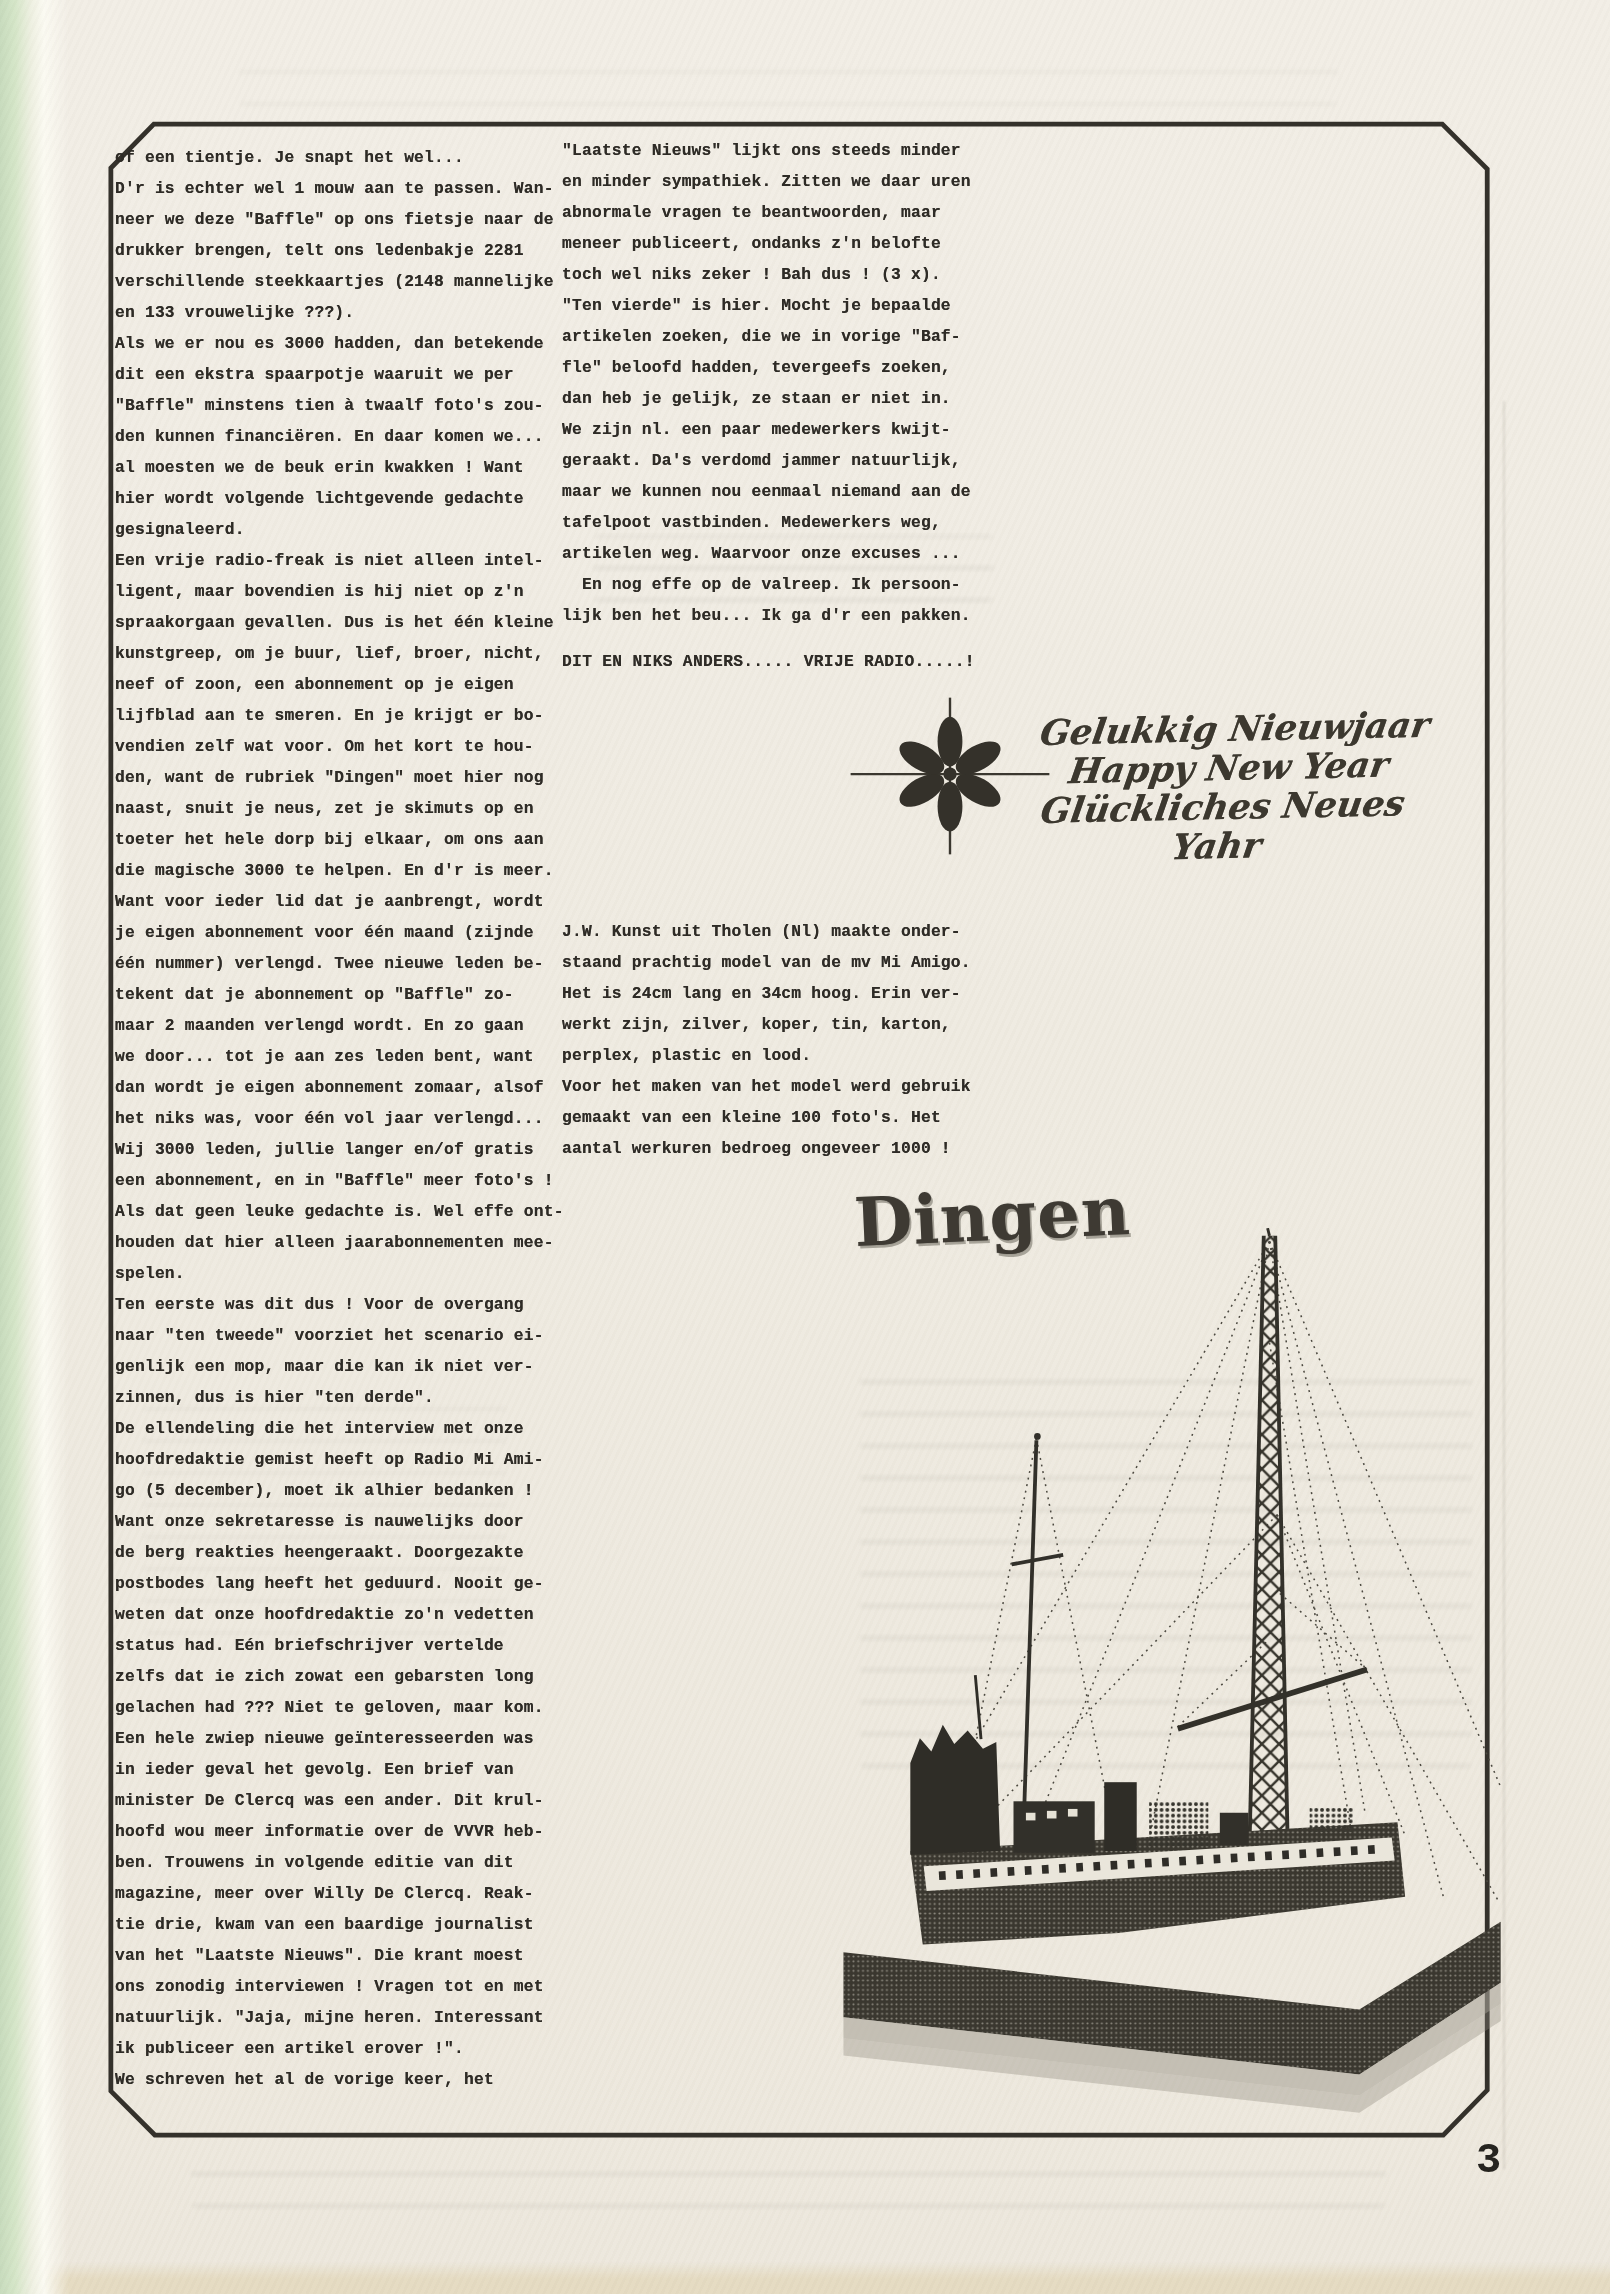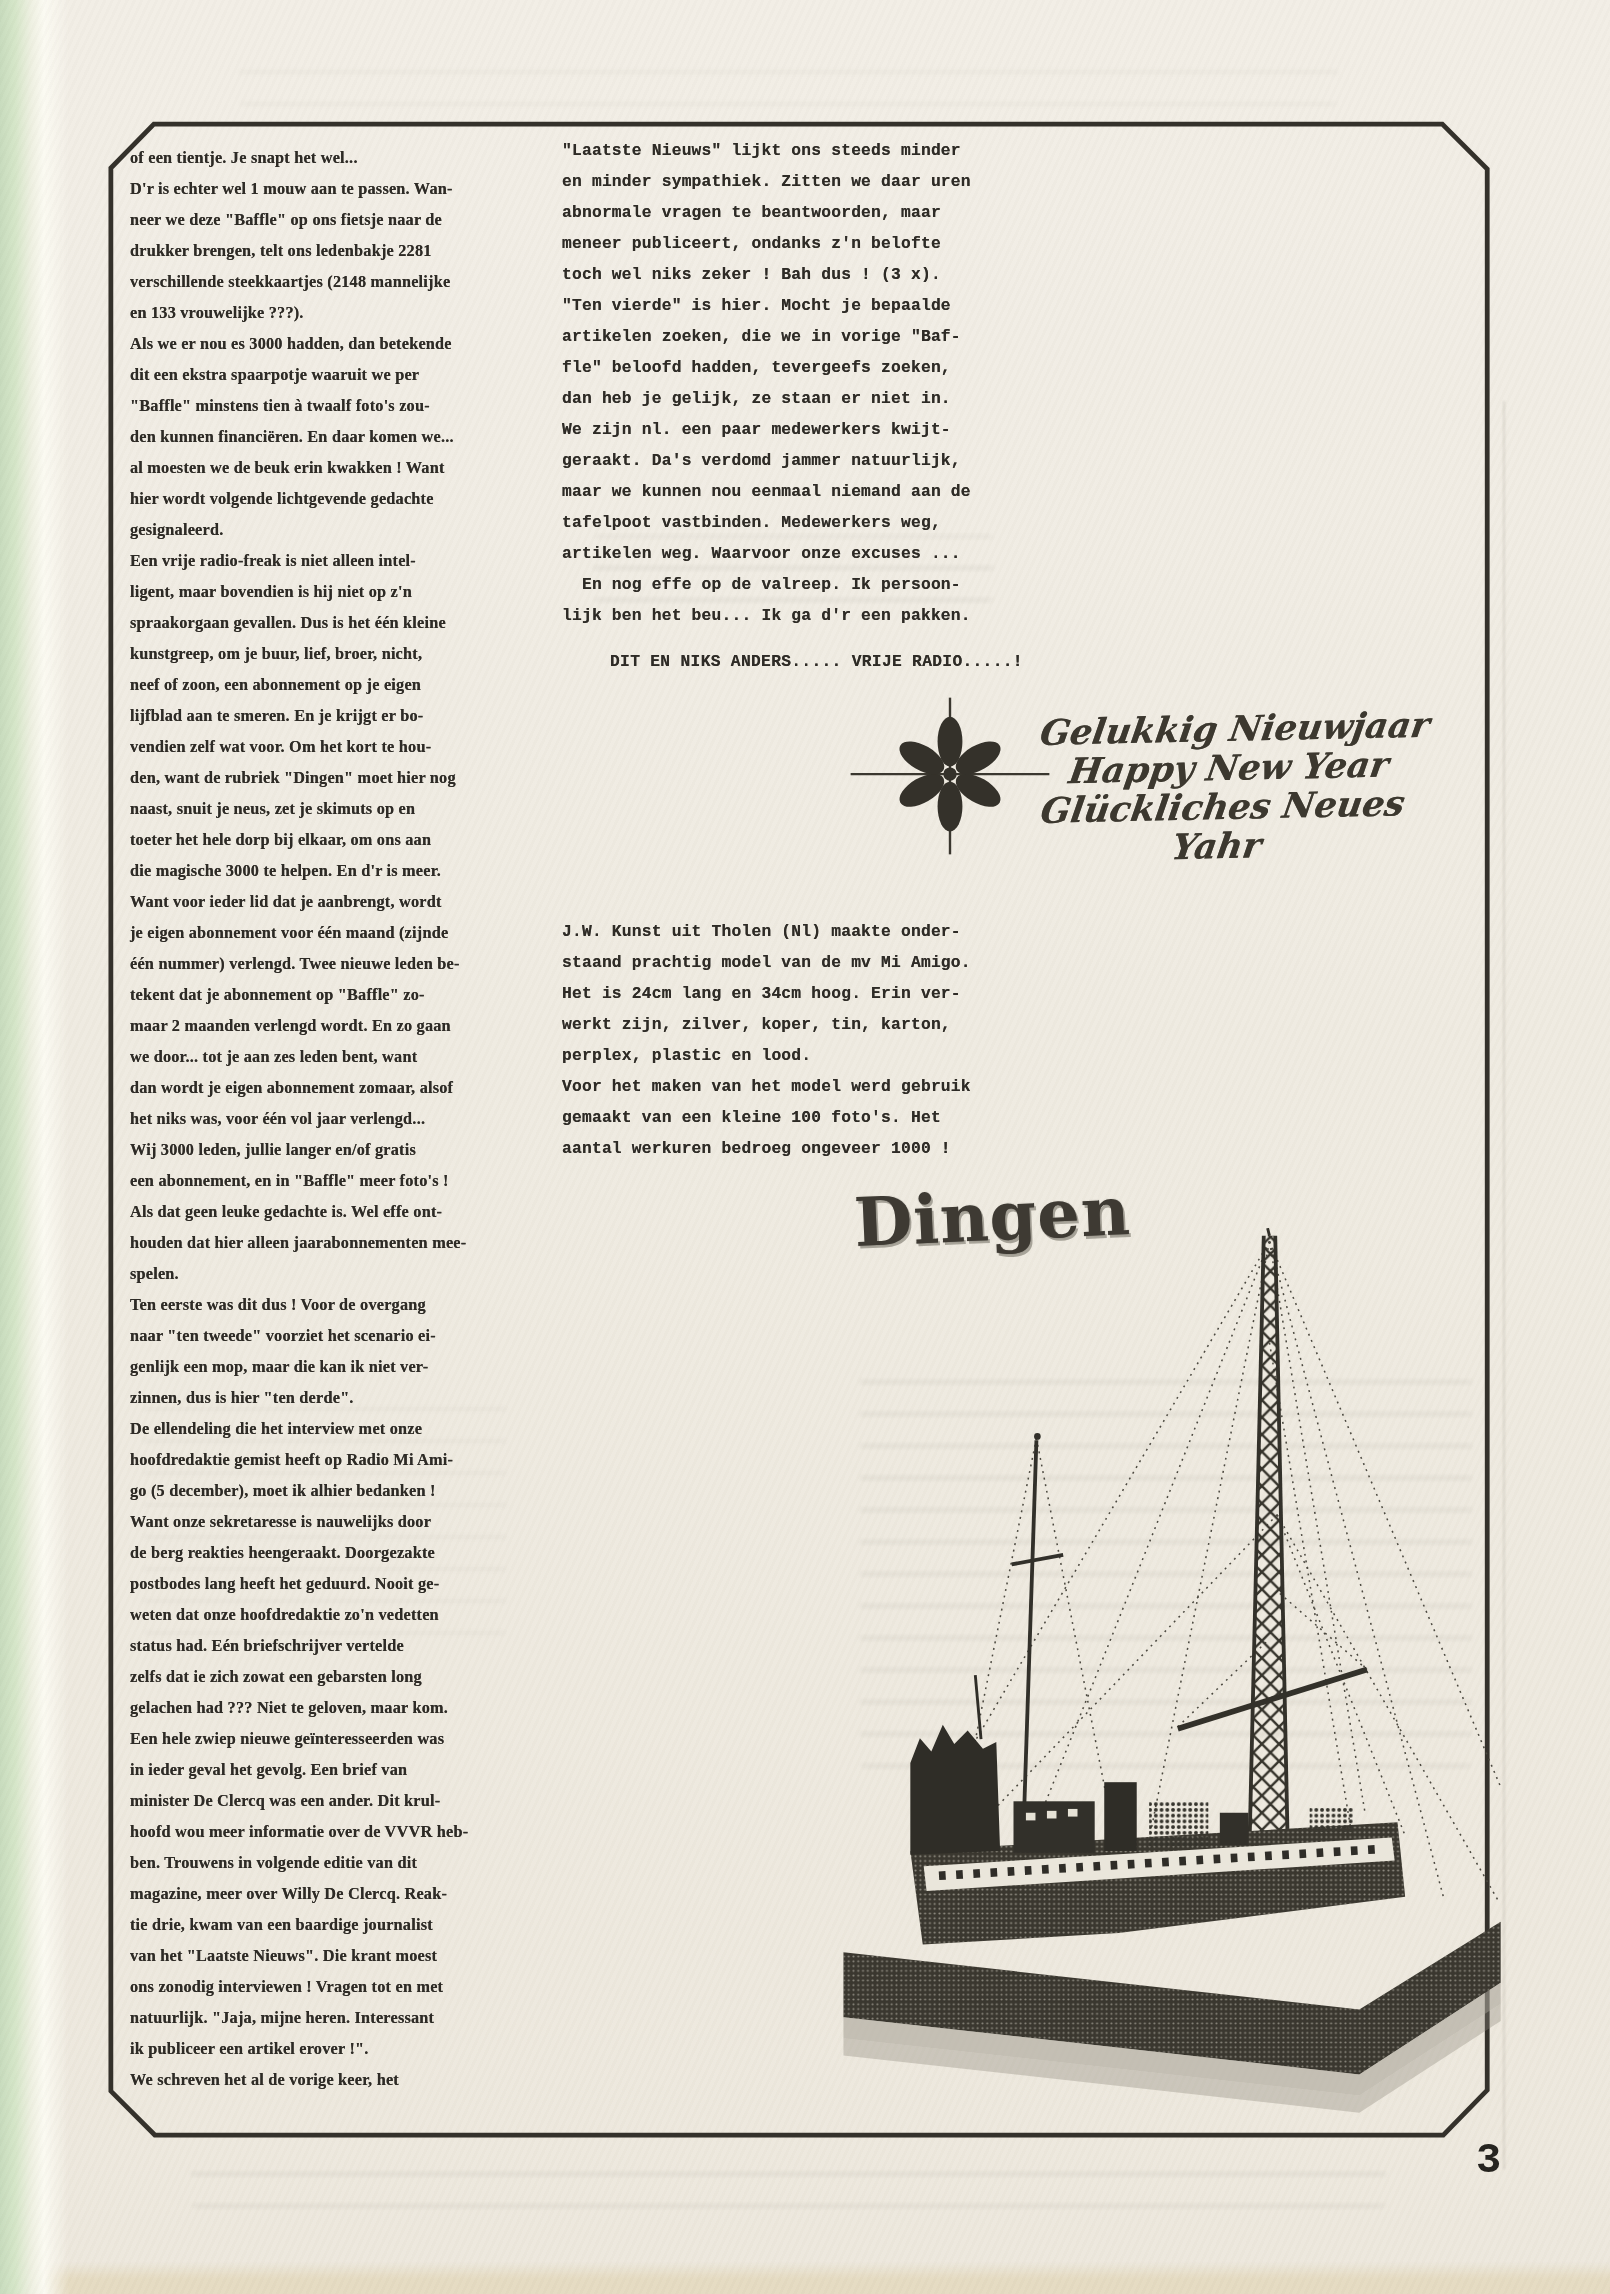--- a/index.html
+++ b/index.html
@@ -19,21 +19,21 @@
   .bleed.light{opacity:.25;}
   
   .frame-svg{position:absolute;left:108px;top:121px;}
   
   .mono{
     position:absolute;margin:0;white-space:pre;
     font-family:"Liberation Mono", monospace;
     font-weight:700;font-size:16.3px;line-height:31px;letter-spacing:0.2px;
     color:#2e2b26;text-shadow:0 0 0.5px rgba(46,43,38,.75);
   }
-  .slogan{letter-spacing:0.3px;margin-left:48px;}
+  .slogan{letter-spacing:0.3px;}
   
   .greetings{
     position:absolute;left:1006px;top:709px;width:440px;text-align:center;
     font-family:"DejaVu Serif", serif;font-style:italic;font-weight:700;
     font-size:35px;line-height:39px;color:#3c382f;
     transform:rotate(-1.2deg) skewX(-10deg);
     text-shadow:0 0 0.6px rgba(60,56,47,.7);
   }
   
   .dingen{
@@ -58,21 +58,21 @@
 <div class="bleed" style="left:593px;top:535px;width:401px;height:67px;"></div>
 <div class="bleed" style="left:860px;top:1367px;width:612px;height:401px;"></div>
 <div class="bleed light" style="left:143px;top:1386px;width:363px;height:249px;"></div>
 <div class="bleed" style="left:191px;top:2151px;width:1195px;height:57px;"></div>
 <div class="crease" style="left:1503px;top:401px;width:1.9px;height:1768px;"></div>
 
 <svg class="frame-svg" width="1384" height="2019" viewBox="0 0 1448 2112">
   <polygon points="48,3 1396,3 1443,50 1443,2060 1397,2107 49,2107 3,2061 3,49" fill="none" stroke="#34312b" stroke-width="5" stroke-linejoin="miter"></polygon>
 </svg>
 
-<pre class="mono" style="left:130px;top:142px;width:442px;font-family:Liberation Serif, serif;">of een tientje. Je snapt het wel...
+<pre class="mono" style="left:115px;top:142px;width:442px;">of een tientje. Je snapt het wel...
 D'r is echter wel 1 mouw aan te passen. Wan-
 neer we deze "Baffle" op ons fietsje naar de
 drukker brengen, telt ons ledenbakje 2281
 verschillende steekkaartjes (2148 mannelijke
 en 133 vrouwelijke ???).
 Als we er nou es 3000 hadden, dan betekende
 dit een ekstra spaarpotje waaruit we per
 "Baffle" minstens tien à twaalf foto's zou-
 den kunnen financiëren. En daar komen we...
 al moesten we de beuk erin kwakken ! Want

